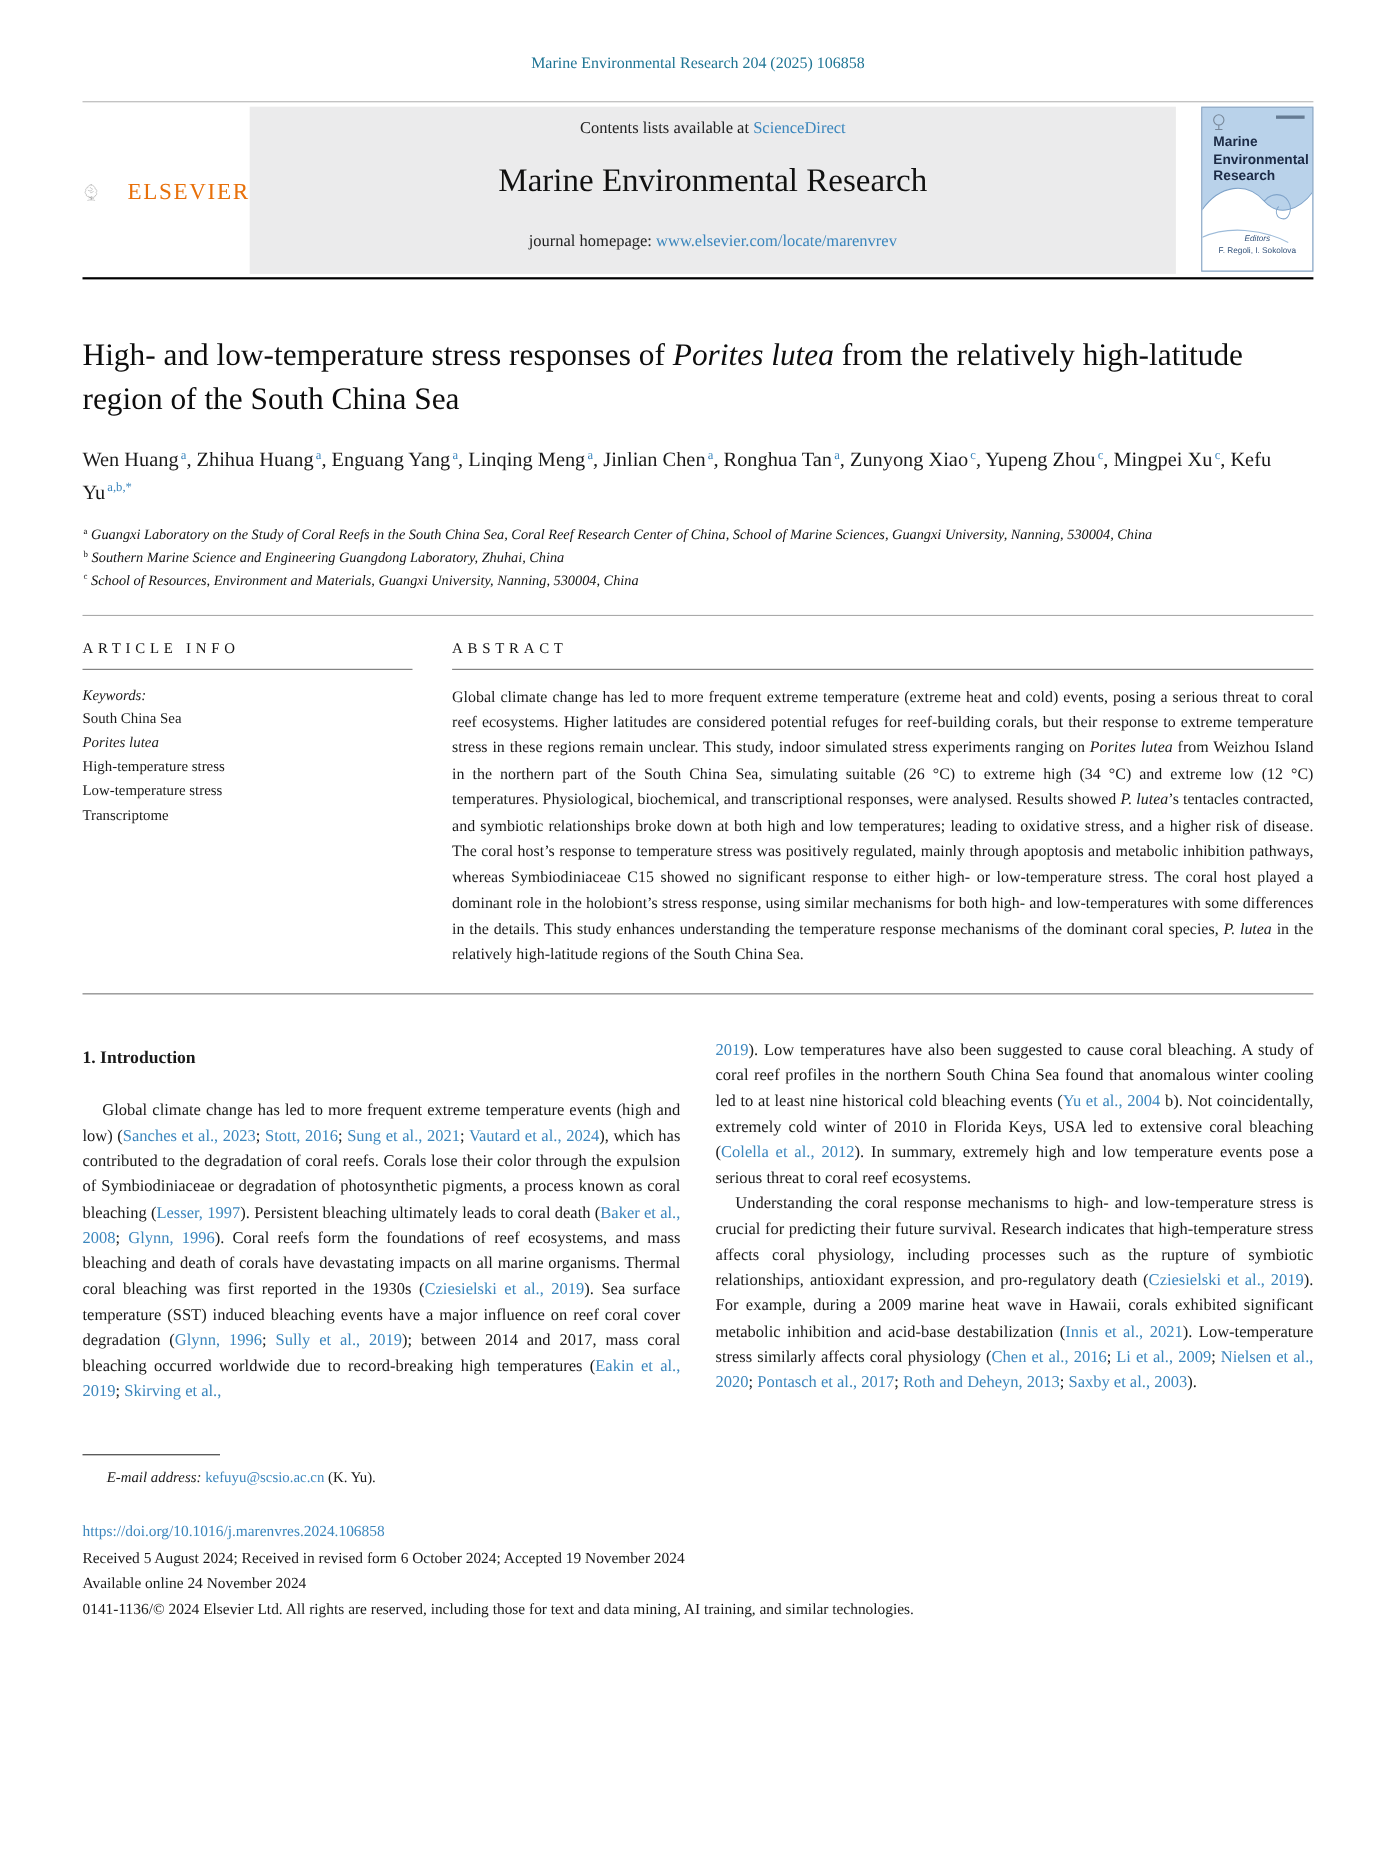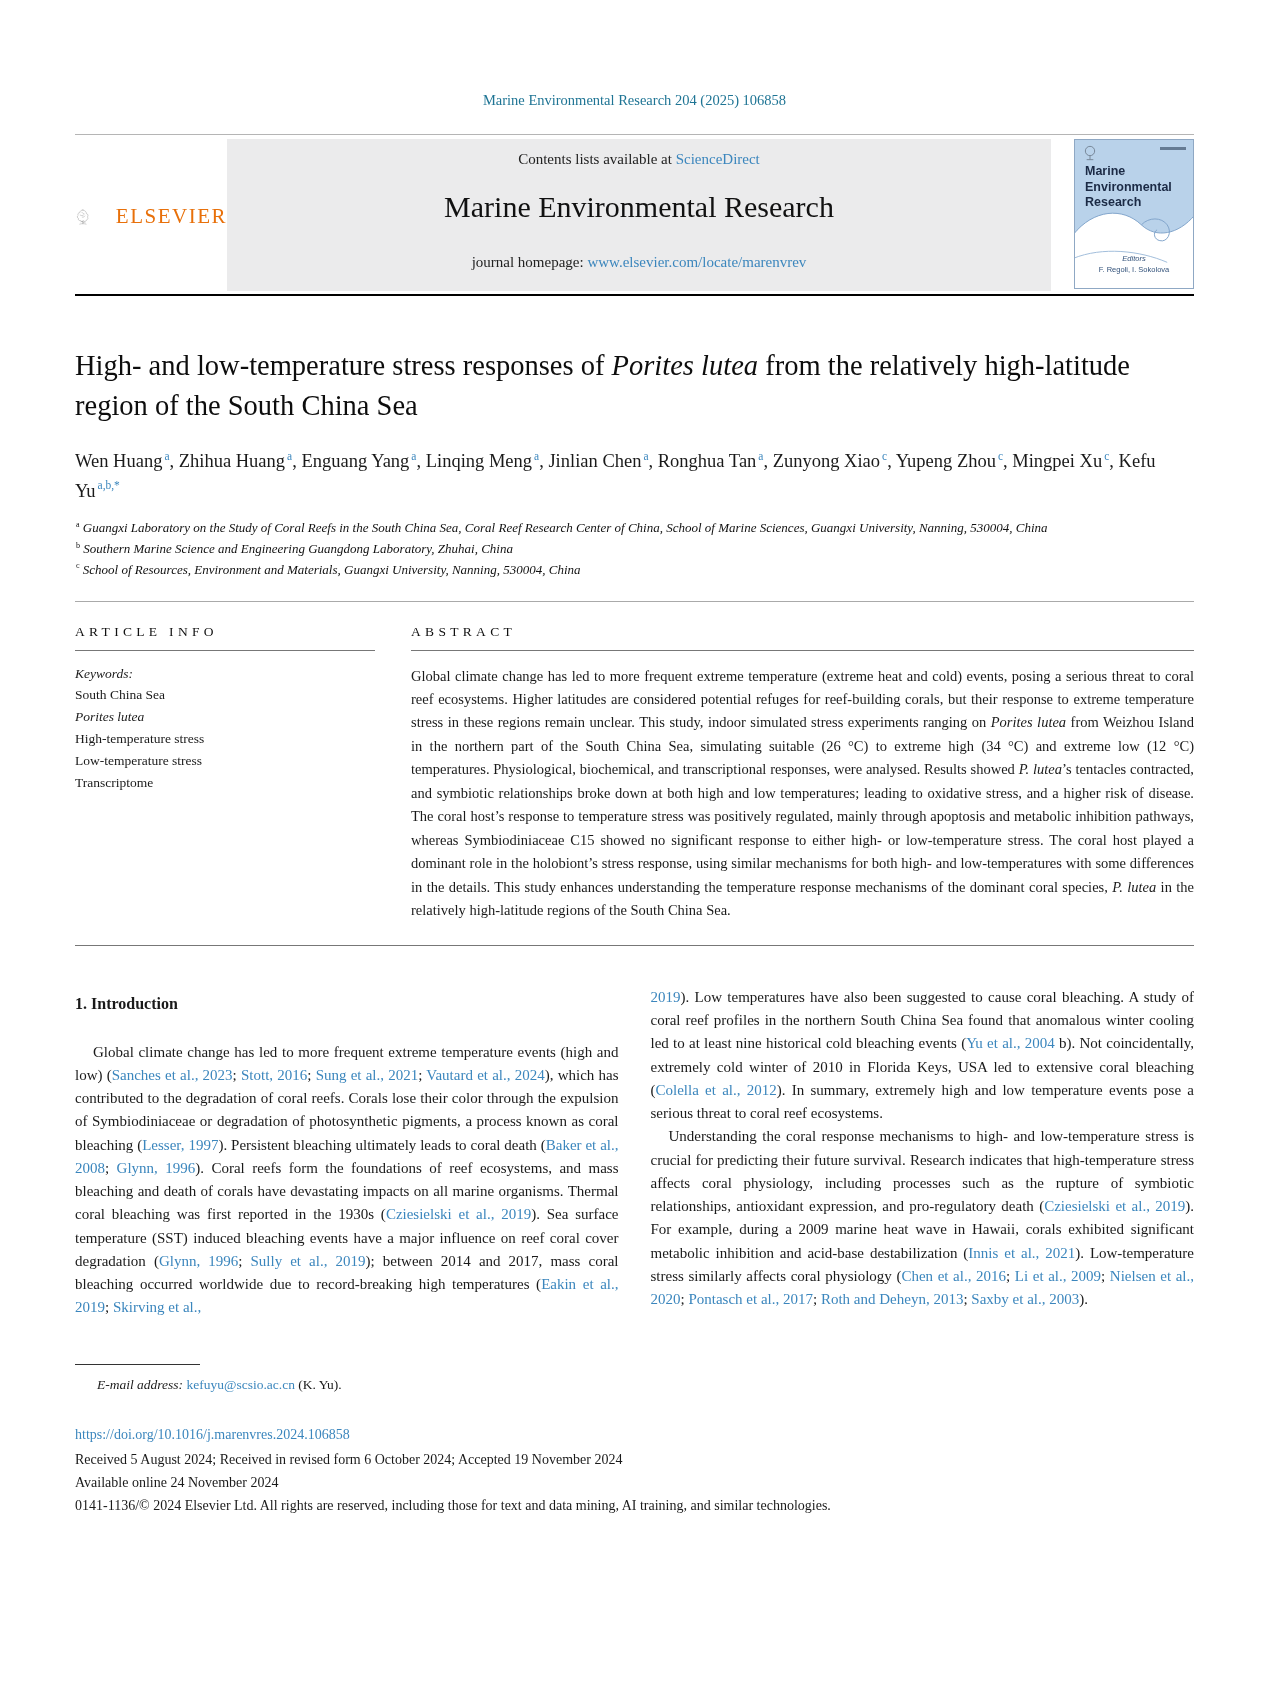--- a/index.html
+++ b/index.html
@@ -9,31 +9,31 @@
     --rule-gray:#9a9a9a;
     --cover-bg:#b9d2ea;
   }
   *{box-sizing:border-box;}
   html,body{margin:0;padding:0;background:#fff;}
   .page{
     width:1269px;height:1692px;margin:0 auto;background:#fff;
     font-family:"Liberation Serif", serif;color:#1a1a1a;
     padding:0 75px;overflow:hidden;position:relative;
   }
-  .masthead{padding-top:92px;text-align:center;font-size:14.5px;color:var(--masthead);}
+  .masthead{padding-top:50px;text-align:center;font-size:14.5px;color:var(--masthead);}
   .head-rule{border-top:1px solid #b5b5b5;margin-top:25px;}
   .header-band{display:flex;margin-top:4px;height:152px;}
   .logo-block{width:152px;display:flex;flex-direction:row;align-items:center;padding-top:4px;gap:25px;}
   .elsevier-text{font-family:"Liberation Serif",serif;color:var(--elsevier-orange);font-size:21px;letter-spacing:1.5px;margin-top:-2px;}
   .journal-box{flex:1;background:#ebebec;text-align:center;padding:12px 8px 26px;}
   .contents-line{font-size:15px;color:#222;}
   .journal-title{font-size:30px;color:#111;margin-top:22px;}
   .homepage-line{font-size:15px;margin-top:30px;color:#222;}
   .link{color:var(--link);text-decoration:none;cursor:pointer;}
-  .cover{width:120px;height:150px;margin-left:23px;border:1px solid #8fa8c4;background:var(--cover-bg);position:relative;overflow:hidden;}
+  .cover{width:102px;height:150px;margin-left:23px;border:1px solid #8fa8c4;background:var(--cover-bg);position:relative;overflow:hidden;}
   .thick-rule{border-top:2.5px solid #000;margin-top:3px;}
   .title{font-size:28.5px;font-weight:400;line-height:1.42;margin:50px 0 0;color:#0d0d0d;}
   .authors{margin-top:20px;font-size:18.5px;line-height:1.6;}
   .affiliations{margin-top:12px;font-size:13px;line-height:1.6;color:#111;}
   .thin-rule{border-top:1px solid #aaa;margin-top:20px;}
   .info-abstract{display:flex;gap:36px;margin-top:16px;}
   .article-info{width:300px;flex:none;}
   .abstract-col{flex:1;}
   .sec-head{font-size:13.5px;letter-spacing:0.32em;color:#111;padding:6px 0 10px;}
   .sec-rule{border-top:1px solid #777;}

